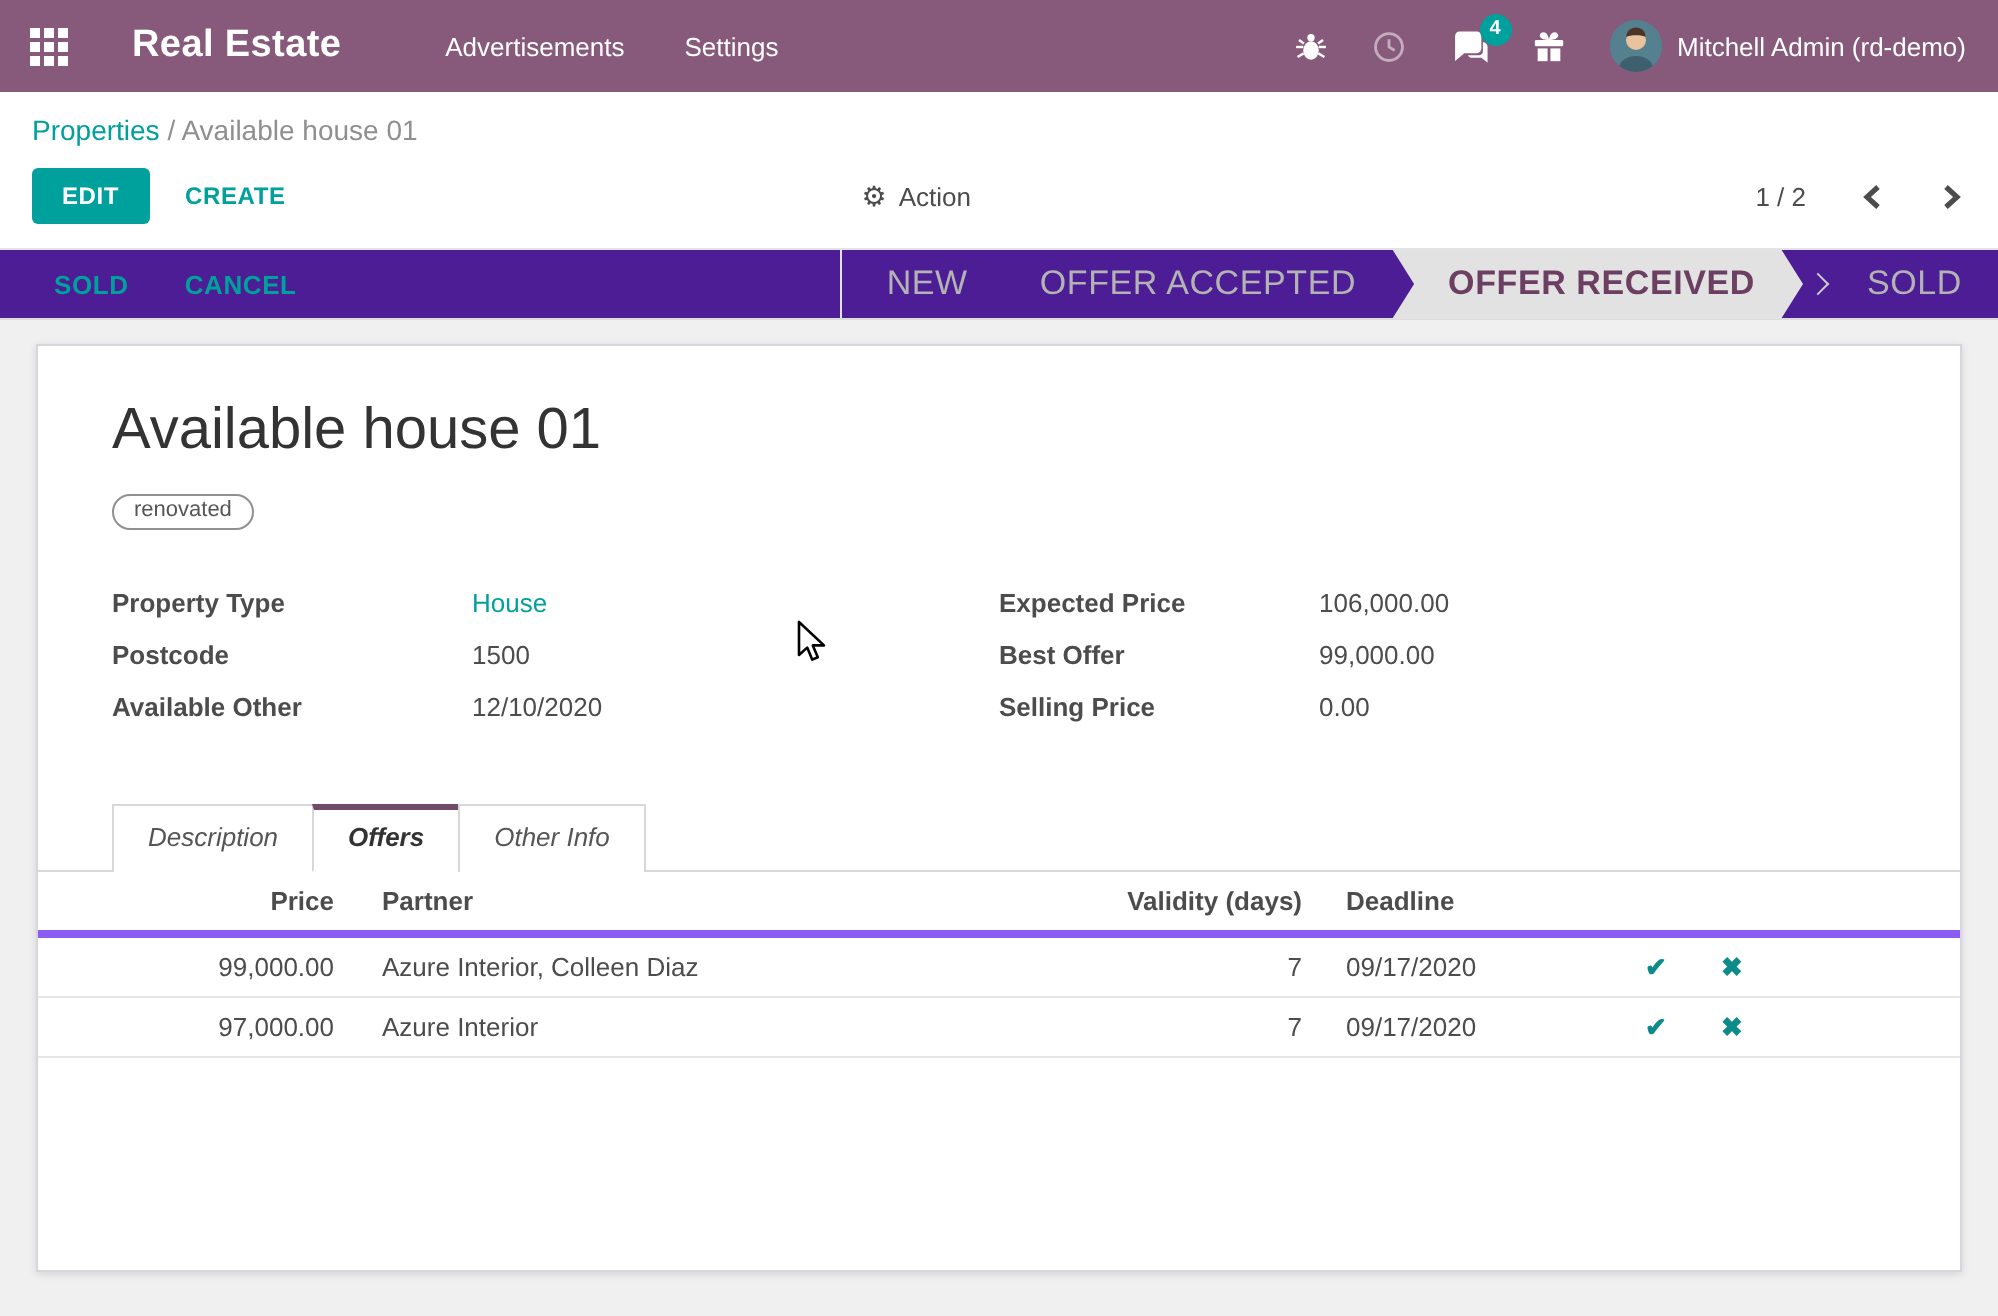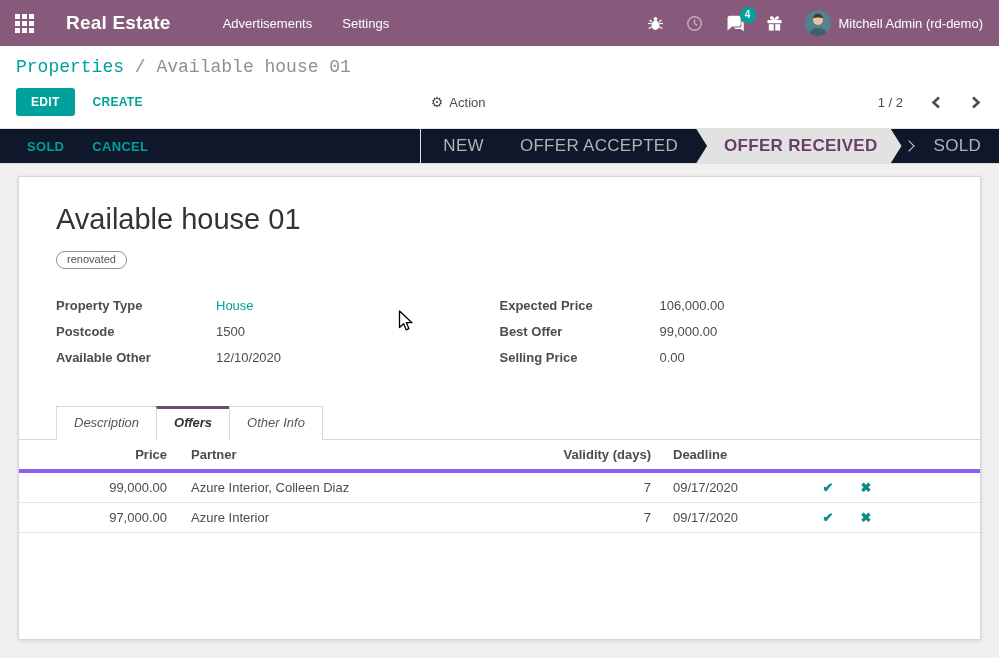--- a/index.html
+++ b/index.html
@@ -29,40 +29,40 @@
     background: #00A09D; color: #fff; font-size: 10px; font-weight: bold;
     min-width: 16px; height: 16px; border-radius: 8px;
     display: flex; align-items: center; justify-content: center; padding: 0 4px;
   }
   .user-menu { display: flex; align-items: center; gap: 8px; cursor: pointer; padding-right: 6px; }
   .avatar { width: 26px; height: 26px; border-radius: 50%; overflow: hidden; background: #55808f; flex: none; }
   .user-name { font-size: 13px; }
 
   
   .control-panel { background: #fff; padding: 11px 16px 12px; border-bottom: 1px solid #e3e3e3; }
-  .breadcrumb { font-size: 18px; color: #8f8f8f; font-family: Liberation Mono, monospace; }
+  .breadcrumb { font-size: 14px; color: #8f8f8f; }
   .breadcrumb .bc-parent { color: #00A09D; cursor: pointer; }
   .cp-buttons { display: flex; align-items: center; margin-top: 11px; }
   .btn-edit {
     background: #00A09D; color: #fff; border: none; font-family: inherit;
     font-size: 12px; font-weight: bold; letter-spacing: .3px;
     padding: 7px 15px; border-radius: 3px; cursor: pointer;
   }
   .btn-create {
     background: none; border: none; color: #00A09D; font-family: inherit;
     font-size: 12px; font-weight: bold; letter-spacing: .3px;
     margin-left: 18px; cursor: pointer;
   }
   .action-menu { margin-left: 288px; display: flex; align-items: center; gap: 6px; font-size: 13px; color: #4c4c4c; cursor: pointer; }
   .gear { font-size: 14px; line-height: 1; }
   .pager { margin-left: auto; display: flex; align-items: center; gap: 26px; font-size: 13px; color: #4c4c4c; }
   .pager-btn { background:none; border:none; cursor:pointer; display:flex; align-items:center; padding:2px; }
 
   
-  .statusbar { background: #0f172a; height: 35px; display: flex; align-items: stretch; border-bottom: 1px solid #dcdcdc; }
+  .statusbar { background: #4c1d95; height: 35px; display: flex; align-items: stretch; border-bottom: 1px solid #dcdcdc; }
   .sb-buttons { display: flex; align-items: center; gap: 28px; padding-left: 27px; }
   .sb-btn { background:none; border:none; color:#00A09D; font-family:inherit; font-size:13px; font-weight:bold; letter-spacing:.3px; cursor:pointer; }
   .pipeline { margin-left: auto; display: flex; align-items: center; border-left: 1px solid #e3e3e3; padding-left: 4px; }
   .status-step {
     font-size: 17px; letter-spacing: .3px; color: #b3b3b3;
     padding: 0 18px; height: 35px; display: flex; align-items: center; cursor: pointer; white-space: nowrap; text-align: right;
   }
   .status-step.active {
     background: #e2e2e2; color: #6B3E62; font-weight: bold;
     padding: 0 24px 0 28px;
@@ -84,21 +84,21 @@
   .record-title { font-size: 29px; font-weight: 400; color: #333; margin-top: 26px; }
   .tag-pill {
     display: inline-block; margin-top: 15px;
     border: 1px solid #909090; border-radius: 11px;
     font-size: 11px; color: #555; padding: 2px 10px 3px; line-height: 1;
   }
   .fields { display: flex; margin-top: 29px; font-size: 13px; }
   .fgroup { width: 50%; }
   .frow { display: flex; margin-bottom: 11px; align-items: baseline; }
   .flabel { font-weight: bold; color: #4c4c4c; flex: none; }
-  .fgroup-left .flabel { width: 160px; }
+  .fgroup-left .flabel { width: 180px; }
   .fgroup-right .flabel { width: 160px; }
   .fvalue { color: #4c4c4c; }
   .fvalue.link { color: #00A09D; cursor: pointer; }
 
   
   .tabstrip { margin-top: 30px; padding-left: 37px; display: flex; border-bottom: 1px solid #d8d8d8; font-style: italic; }
   .tab {
     font-size: 13px; color: #555; background: #fff; cursor: pointer;
     border: 1px solid #d8d8d8; border-bottom: none; margin-bottom: -1px; margin-right: -1px;
     padding: 8px 17px 9px; border-top: 2px solid #d8d8d8; border-top-width: 1px;

